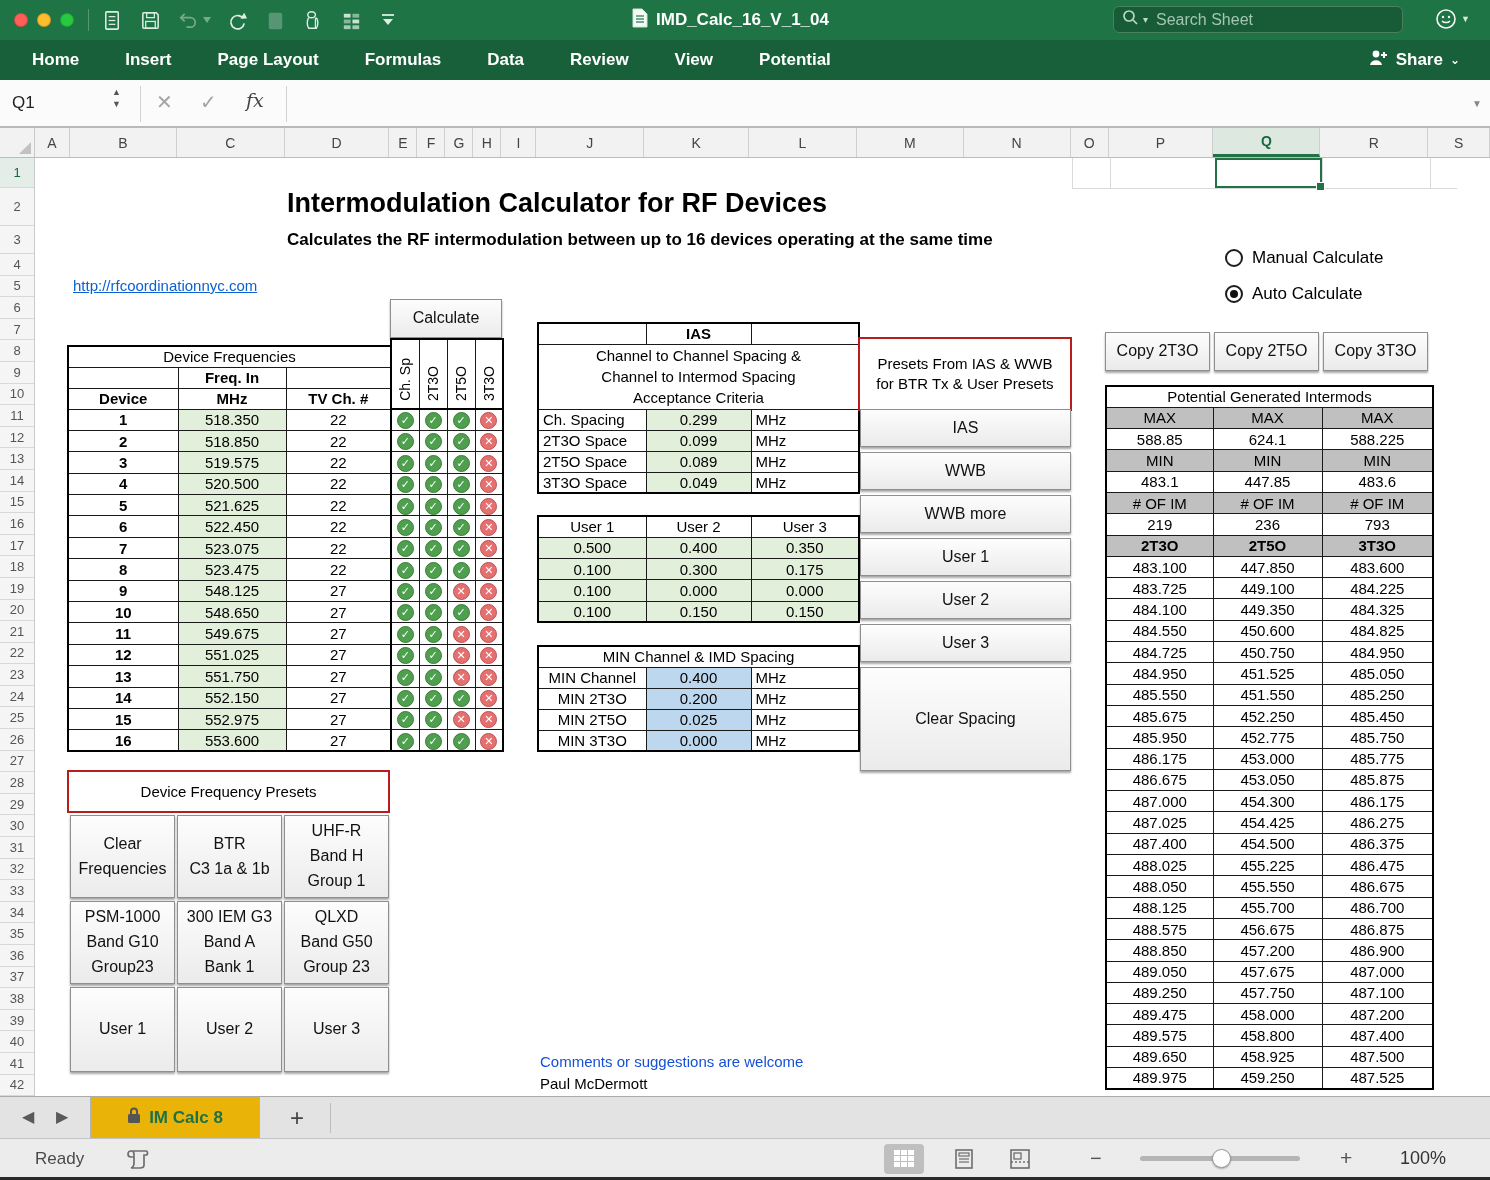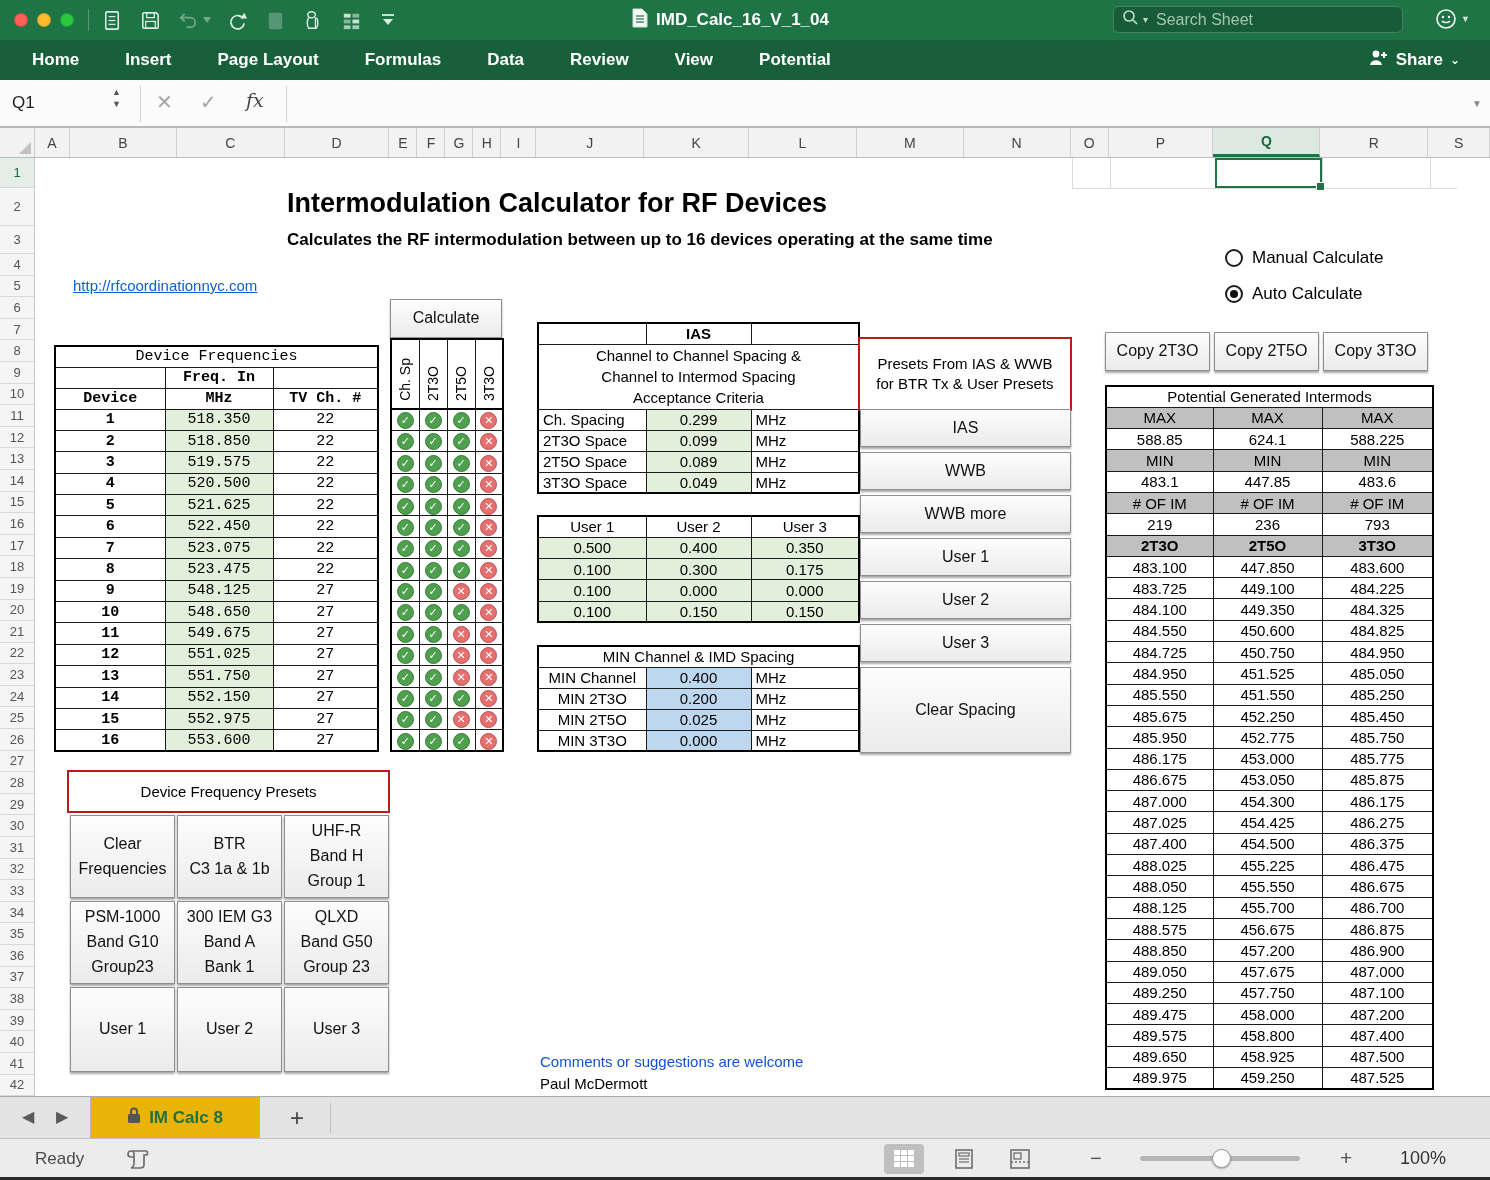--- a/index.html
+++ b/index.html
@@ -342,21 +342,21 @@
     <div class="gridline-h" style="left:1072px;width:385px"></div>
 
     <div class="sel-cell"></div>
 
     <div class="sheet-title">Intermodulation Calculator for RF Devices</div>
     <div class="sheet-subtitle">Calculates the RF intermodulation between up to 16 devices operating at the same time</div>
     <div class="sheet-link">http://rfcoordinationnyc.com</div>
 
     <div class="pbtn" style="left:390px;top:141px;width:112px;height:39px;">Calculate</div>
 
-    <table class="xltable" id="devTable" style="left:54px;top:187px;width:323px;font-family:Liberation Mono, monospace;">
+    <table class="xltable" id="devTable" style="left:67px;top:187px;width:323px;">
       <colgroup>
           <col style="width:110px">
           <col style="width:108px">
           <col style="width:105px">
         </colgroup>
       <thead>
         <tr>
             <td colspan="3">Device Frequencies</td>
           </tr>
         <tr>
@@ -688,21 +688,21 @@
 
     <div class="panel-box" style="left:858px;top:179px;width:214px;height:74px;">Presets From IAS &amp; WWB
 for BTR Tx &amp; User Presets</div>
     <div id="presetButtons">
         <div class="pbtn" style="left: 860px; top: 251px; width: 211px; height: 38px;">IAS</div>
         <div class="pbtn" style="left: 860px; top: 294px; width: 211px; height: 38px;">WWB</div>
         <div class="pbtn" style="left: 860px; top: 337px; width: 211px; height: 38px;">WWB more</div>
         <div class="pbtn" style="left: 860px; top: 380px; width: 211px; height: 38px;">User 1</div>
         <div class="pbtn" style="left: 860px; top: 423px; width: 211px; height: 38px;">User 2</div>
         <div class="pbtn" style="left: 860px; top: 466px; width: 211px; height: 38px;">User 3</div>
-        <div class="pbtn" style="left: 860px; top: 509px; width: 211px; height: 86px;">Clear Spacing</div>
+        <div class="pbtn" style="left: 860px; top: 509px; width: 211px; height: 104px;">Clear Spacing</div>
       </div>
 
     <div class="radio-row" style="left:1225px;top:90px;">
       <span class="radio" id="radio0"></span>
       <span class="radio-label">Manual Calculate</span>
     </div>
     <div class="radio-row" style="left:1225px;top:126px;">
       <span class="radio checked" id="radio1"></span>
       <span class="radio-label">Auto Calculate</span>
     </div>

